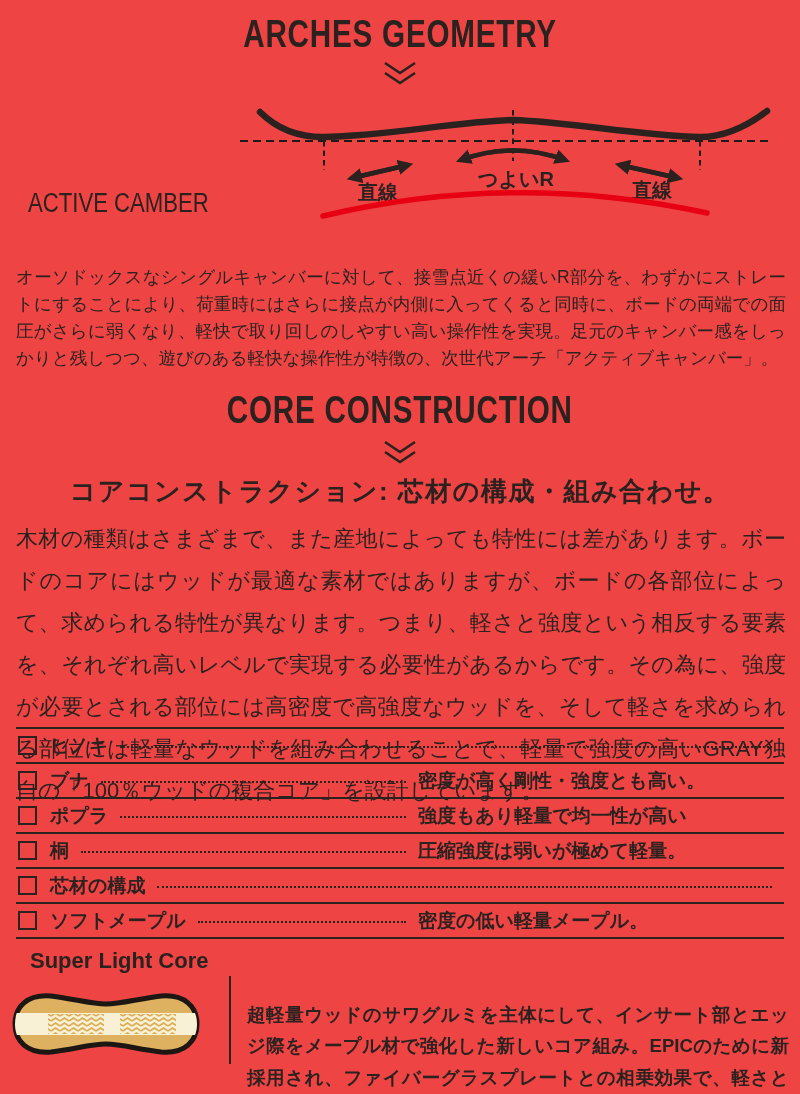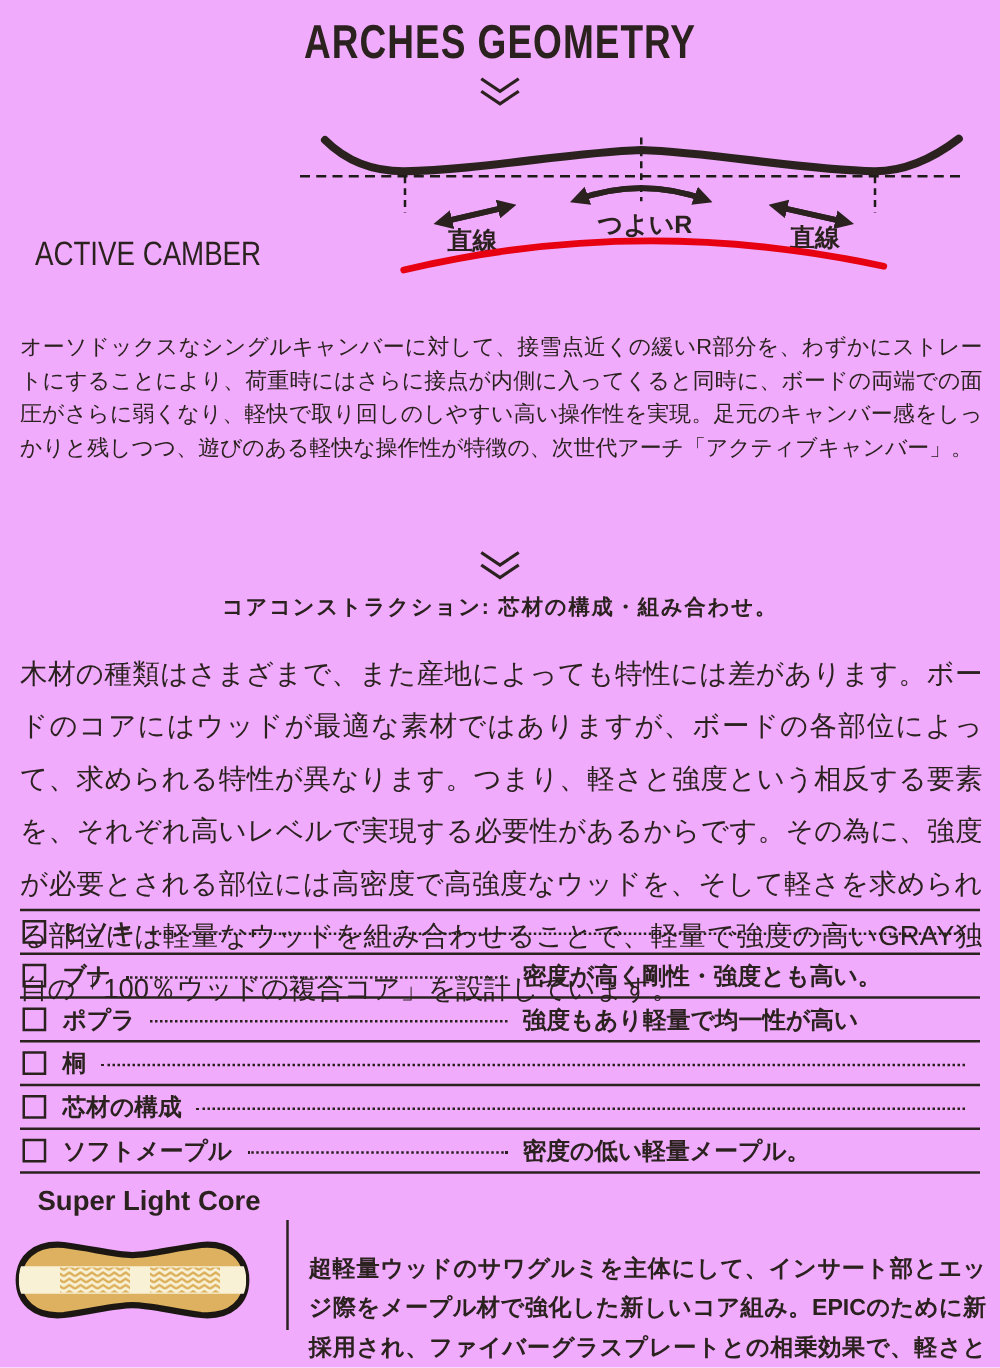--- a/index.html
+++ b/index.html
@@ -1,37 +1,37 @@
 <!DOCTYPE html>
 <html><head>
 <meta charset="utf-8">
 <style>
   html,body{margin:0;padding:0;background:#ffffff;}
   .page{
-    position:relative;width:800px;height:1094px;background:#f0abfc;overflow:hidden;
+    position:relative;width:800px;height:1094px;background:#ef4444;overflow:hidden;
     font-family:"Liberation Sans","DejaVu Sans",sans-serif;color:#2b2220;
   }
   .big-title{
     position:absolute;left:0;width:800px;text-align:center;
     font-size:38px;font-weight:bold;letter-spacing:1px;color:#2b2220;white-space:nowrap;
   }
   .big-title .condense{display:inline-block;transform:scaleX(0.78);transform-origin:center;}
   .chevron{position:absolute;left:382px;width:36px;height:26px;}
   .section-heading{
     position:absolute;left:28px;top:188px;font-size:27px;font-weight:normal;white-space:nowrap;
   }
   .section-heading .condense{display:inline-block;transform:scaleX(0.82);transform-origin:left center;}
   .body-text{
     position:absolute;left:16px;width:770px;text-align:justify;font-weight:normal;color:#2b2220;
   }
   .p1{top:246px;font-size:17.5px;line-height:27px;}
   .p2{top:496px;font-size:22px;line-height:42px;}
   .subtitle{
     position:absolute;left:0;top:474px;width:800px;text-align:center;
-    font-size:17px;font-weight:600;letter-spacing:1.5px;white-space:nowrap;
+    font-size:26px;font-weight:600;letter-spacing:1.5px;white-space:nowrap;
   }
   .diagram{position:absolute;left:230px;top:95px;width:560px;height:125px;}
   .wood-table{position:absolute;left:16px;top:727px;width:768px;border-bottom:2px solid #2b2220;}
   .wood-row{display:flex;align-items:center;height:35px;border-top:2px solid #2b2220;box-sizing:border-box;}
   .wood-checkbox{width:15px;height:15px;border:2px solid #2b2220;margin:0 13px 0 2px;flex:none;}
   .wood-name{font-size:19px;font-weight:bold;white-space:nowrap;}
   .wood-leader{flex:1;height:0;border-top:2.5px dotted #2b2220;margin:2px 12px 0 12px;}
   .wood-desc{width:366px;font-size:19px;font-weight:bold;white-space:nowrap;flex:none;}
   .slc-label{position:absolute;left:16px;top:948px;font-size:22px;font-weight:bold;white-space:nowrap;margin-left:14px;}
   .slc-board{position:absolute;left:6px;top:982px;width:200px;height:84px;}
@@ -92,20 +92,23 @@
 
     <path d="M93,121 Q283,76 477,118" stroke="#e60012" stroke-width="5.5" stroke-linecap="round" fill="none"></path>
   </svg>
 
   <div class="section-heading">
     <span class="condense">ACTIVE CAMBER</span>
   </div>
 
   <p class="body-text p1">オーソドックスなシングルキャンバーに対して、接雪点近くの緩いR部分を、わずかにストレートにすることにより、荷重時にはさらに接点が内側に入ってくると同時に、ボードの両端での面圧がさらに弱くなり、軽快で取り回しのしやすい高い操作性を実現。足元のキャンバー感をしっかりと残しつつ、遊びのある軽快な操作性が特徴の、次世代アーチ「アクティブキャンバー」。</p>
 
+  <div class="big-title" style="top:389px;">
+    <span class="condense">CORE CONSTRUCTION</span>
+  </div>
 
   <svg class="chevron" style="top:440px;" viewBox="0 0 36 26">
     <polyline points="3,2 18,12 33,2" fill="none" stroke="#2b2220" stroke-width="2.6"></polyline>
     <polyline points="3,12 18,22 33,12" fill="none" stroke="#2b2220" stroke-width="2.6"></polyline>
   </svg>
 
   <div class="subtitle">コアコンストラクション: 芯材の構成・組み合わせ。</div>
 
   <p class="body-text p2">木材の種類はさまざまで、また産地によっても特性には差があります。ボードのコアにはウッドが最適な素材ではありますが、ボードの各部位によって、求められる特性が異なります。つまり、軽さと強度という相反する要素を、それぞれ高いレベルで実現する必要性があるからです。その為に、強度が必要とされる部位には高密度で高強度なウッドを、そして軽さを求められる部位には軽量なウッドを組み合わせることで、軽量で強度の高いGRAY独自の「100％ウッドの複合コア」を設計しています。</p>
 
@@ -124,20 +127,21 @@
     <div class="wood-row">
       <span class="wood-checkbox"></span>
       <span class="wood-name">ポプラ</span>
       <span class="wood-leader"></span>
       <span class="wood-desc">強度もあり軽量で均一性が高い</span>
     </div>
     <div class="wood-row">
       <span class="wood-checkbox"></span>
       <span class="wood-name">桐</span>
       <span class="wood-leader"></span>
+      <span class="wood-desc">圧縮強度は弱いが極めて軽量。</span>
     </div>
     <div class="wood-row">
       <span class="wood-checkbox"></span>
       <span class="wood-name">芯材の構成</span>
       <span class="wood-leader"></span>
     </div>
     <div class="wood-row">
       <span class="wood-checkbox"></span>
       <span class="wood-name">ソフトメープル</span>
       <span class="wood-leader"></span>

